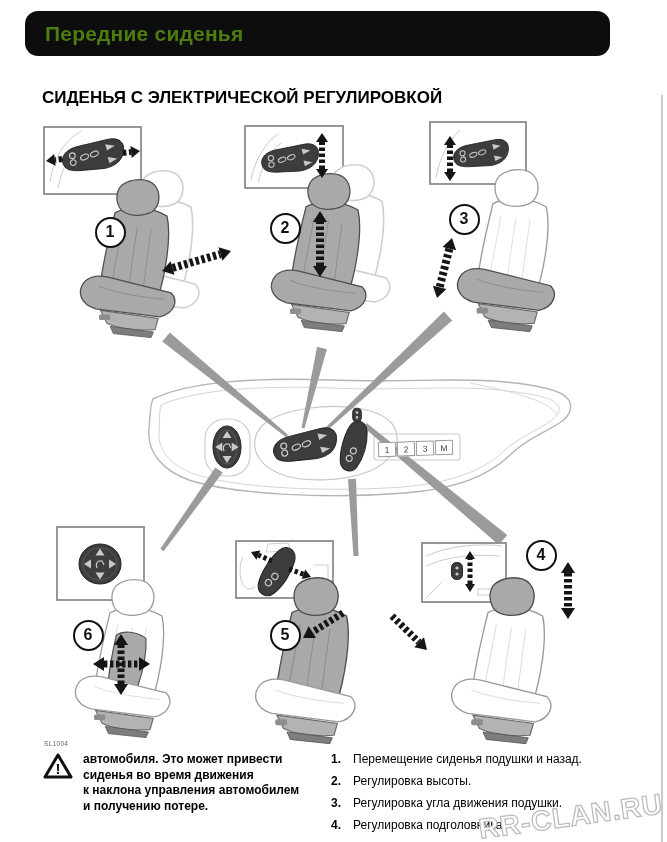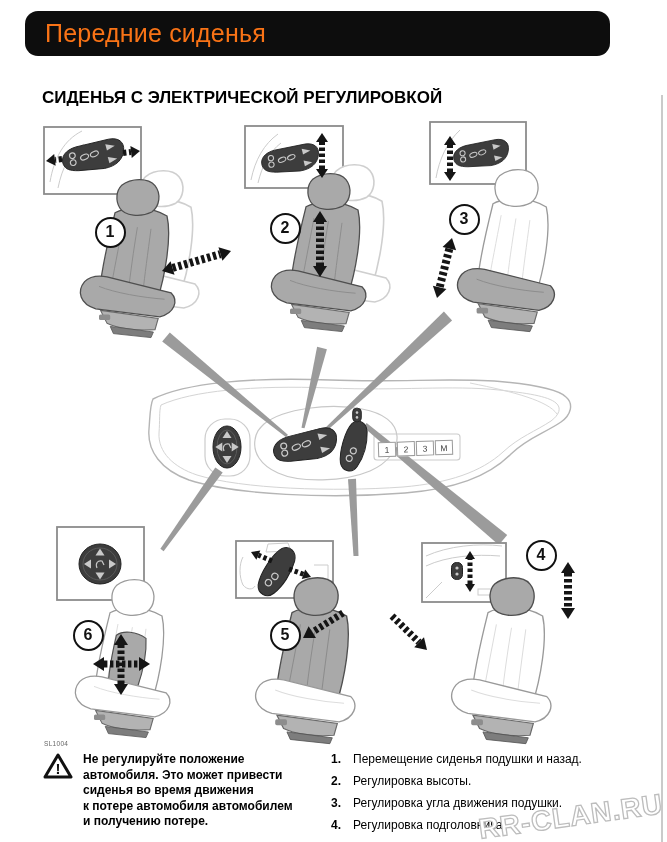--- a/index.html
+++ b/index.html
@@ -1,20 +1,20 @@
 <!DOCTYPE html>
 <html><head>
 <meta charset="utf-8">
 <style>
   *{margin:0;padding:0;box-sizing:border-box}
   html,body{background:#fff}
   body{width:667px;height:842px;font-family:"Liberation Sans",sans-serif;position:relative}
   .page{position:relative;width:667px;height:842px;background:#fff;overflow:hidden}
   .header-bar{position:absolute;left:25px;top:11px;width:585px;height:45px;background:#0d0d0d;border-radius:13px;display:flex;align-items:center;padding-left:20px;z-index:3}
-  .header-title{color:#f97316;font-size:25px;font-weight:normal;letter-spacing:.2px}
+  .header-title{color:#4d7c0f;font-size:21px;font-weight:bold;letter-spacing:.2px}
   .section-title{position:absolute;left:42px;top:88px;font-size:17px;font-weight:bold;color:#000;z-index:3}
   #fig{position:absolute;left:0;top:0;width:667px;height:842px;z-index:1}
   .callout{position:absolute;width:31px;height:31px;border:2.5px solid #111;border-radius:50%;background:#fff;display:flex;align-items:center;justify-content:center;font-size:16px;font-weight:bold;color:#111;z-index:2}
   .memory-row{position:absolute;left:378px;top:441px;display:flex;transform:rotate(-2deg);z-index:2}
   .memory-cell{width:18px;height:15px;border:1px solid #999;margin-right:1px;display:flex;align-items:center;justify-content:center;font-size:8.5px;color:#444;background:#fff}
   .fig-code{position:absolute;left:44px;top:740px;font-size:6.5px;color:#666;z-index:2;letter-spacing:.3px}
   .warning-icon{position:absolute;left:42px;top:752px;z-index:2}
   .warning-text{position:absolute;left:83px;top:752px;width:266px;font-size:12px;font-weight:bold;line-height:15.6px;color:#000;z-index:2}
   .legend{position:absolute;left:331px;top:753px;z-index:2}
   .legend-item{display:flex;margin-bottom:9px;font-size:12px;color:#000;line-height:13px}
@@ -321,24 +321,23 @@
   </div>
 
   <div class="fig-code">SL1004</div>
 
   <svg class="warning-icon" width="32" height="29" viewBox="0 0 32 29">
     <path d="M16,3 L29,25 L3,25 Z" fill="#fff" stroke="#111" stroke-width="3" stroke-linejoin="round"></path>
     <text x="16" y="22" text-anchor="middle" font-size="15" font-weight="bold" fill="#111" font-family="Liberation Sans, sans-serif">!</text>
   </svg>
 
   <div class="warning-text">
-    <div>Не регулируйте положение</div>
     <div>автомобиля. Это может привести</div>
     <div>сиденья во время движения</div>
-    <div>к потере автомобиля автомобилем</div>
+    <div>к наклона управления автомобилем</div>
     <div>и получению потере.</div>
   </div>
 
   <div class="legend">
     <div class="legend-item">
       <span class="num">1.</span>
       <span class="txt">Перемещение сиденья подушки и назад.</span>
     </div>
     <div class="legend-item">
       <span class="num">2.</span>

